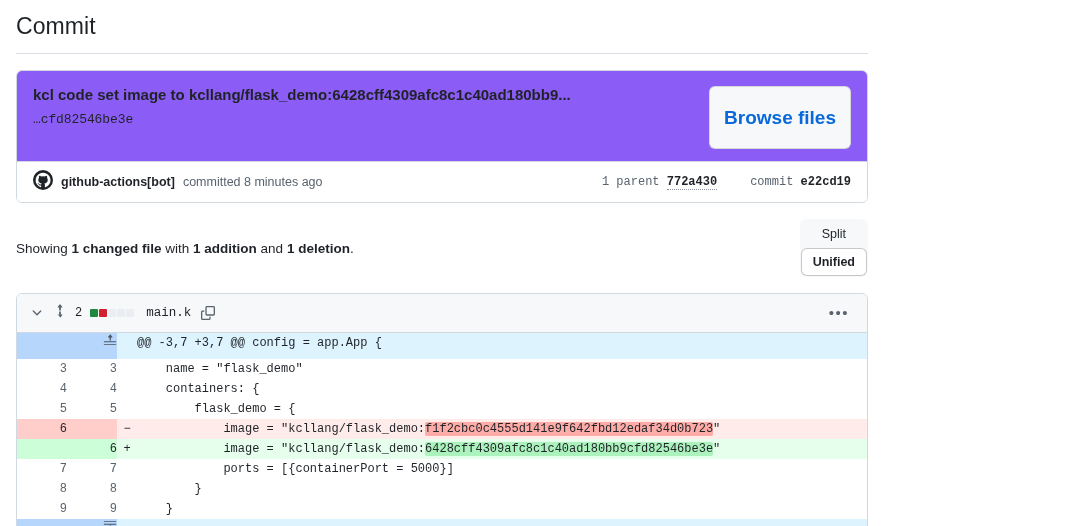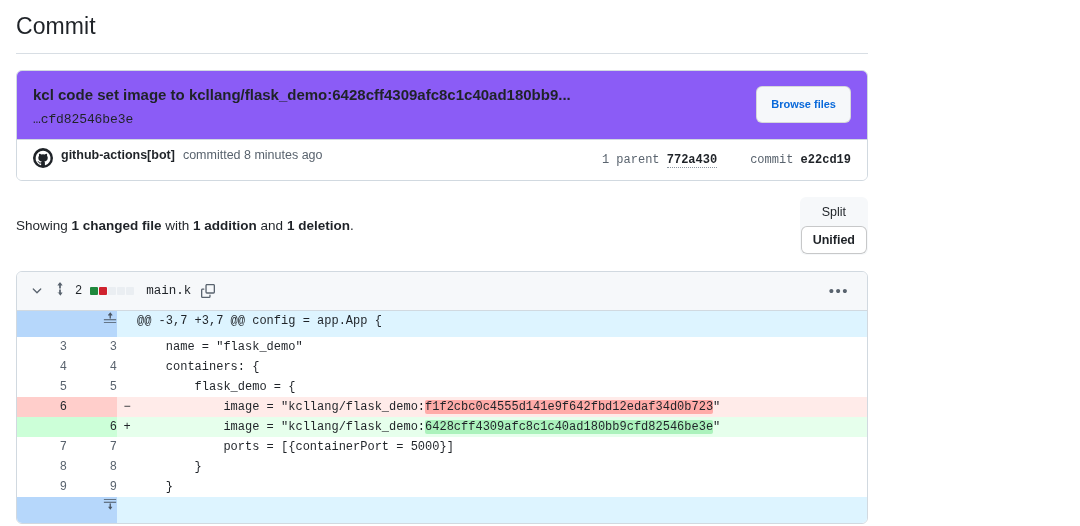--- a/index.html
+++ b/index.html
@@ -59,23 +59,23 @@
     font-family: Liberation Mono, monospace;
     letter-spacing: -0.1px;
   }
   .browse-btn {
     flex: none;
     margin-top: 1px;
     background: #f6f8fa;
     border: 1px solid rgba(31,35,40,0.15);
     border-radius: 6px;
     color: #0969da;
-    font-size: 11px;
+    font-size: 19px;
     font-weight: 600;
-    padding: 8px 14px;
+    padding: 21px 14px;
     line-height: 19px;
     cursor: pointer;
     font-family: "Liberation Sans", sans-serif;
   }
 
   .branch-row {
     display: flex;
     align-items: center;
     gap: 7px;
     padding: 9px 16px 9px 16px;
@@ -88,21 +88,21 @@
     color: #1f2328;
   }
 
   .author-row {
     display: flex;
     align-items: center;
     justify-content: space-between;
     padding: 8px 16px 8px 16px;
     background: #ffffff;
   }
-  .author-left { display: flex; gap: 8px; }
+  .author-left { display: flex; align-items: center; gap: 8px; }
   .author-name {
     font-size: 12.5px;
     font-weight: 700;
     color: #1f2328;
   }
   .author-meta {
     font-size: 12.5px;
     font-weight: 400;
     color: #59636e;
   }

